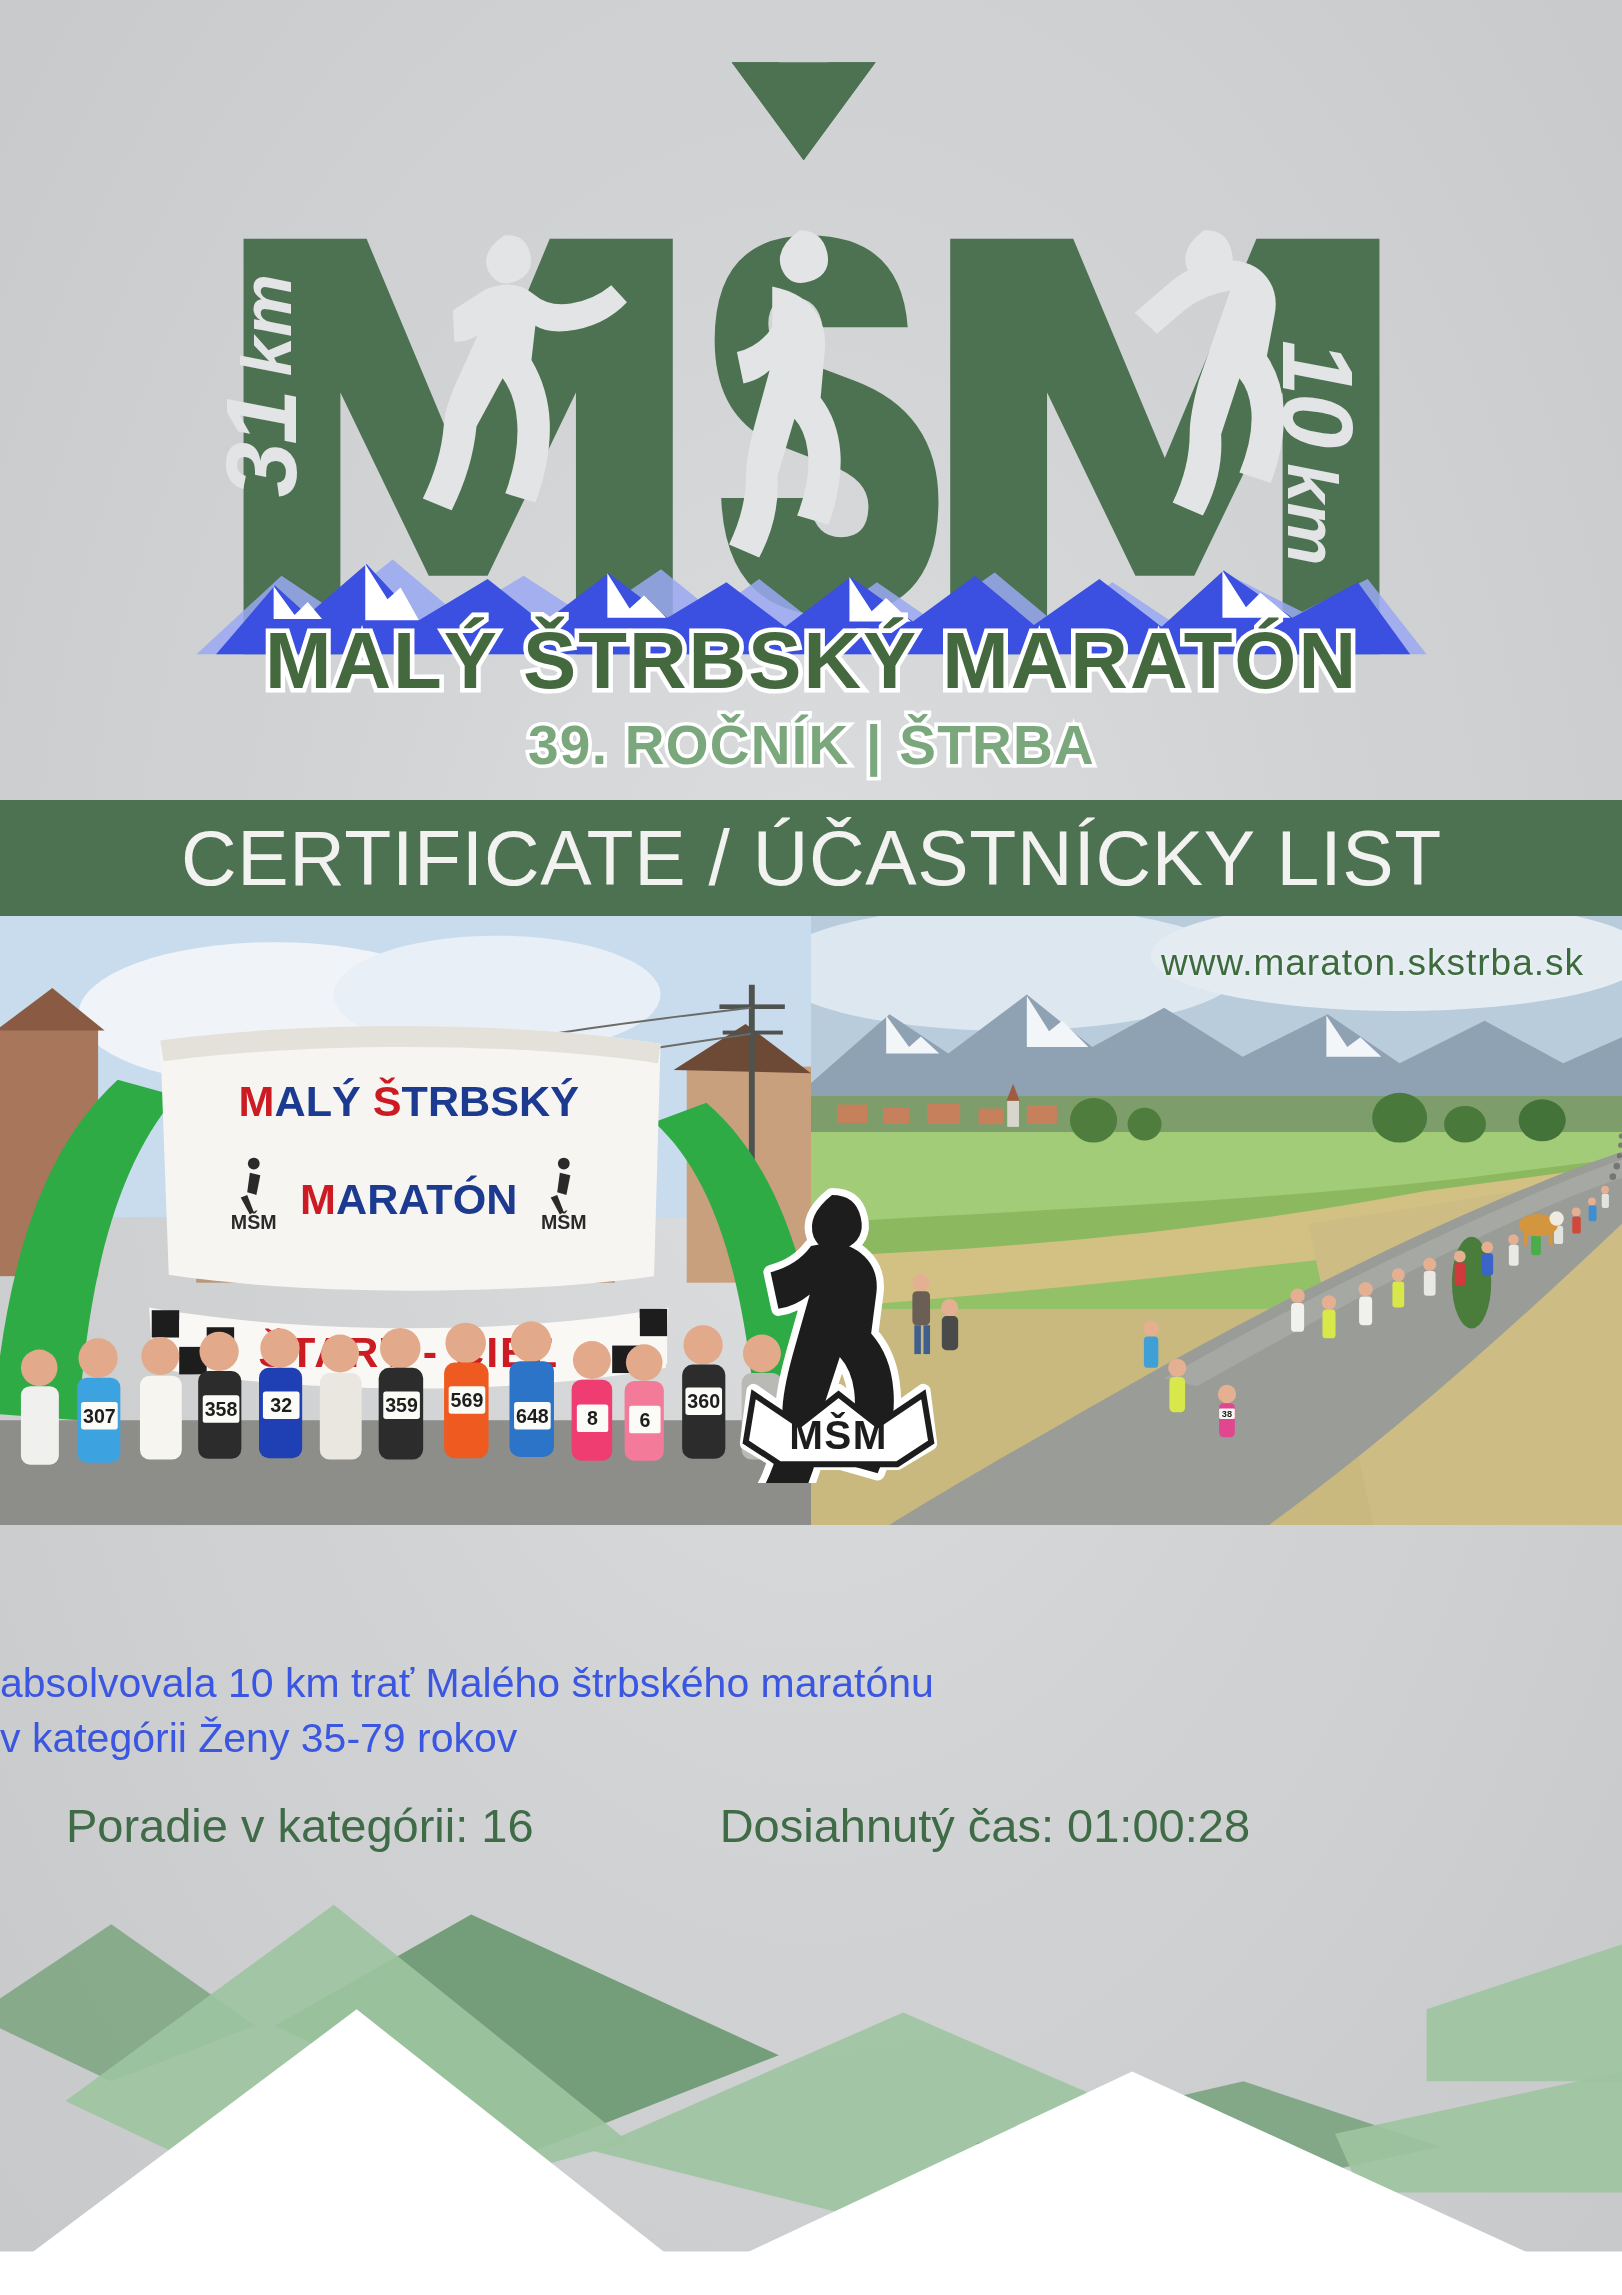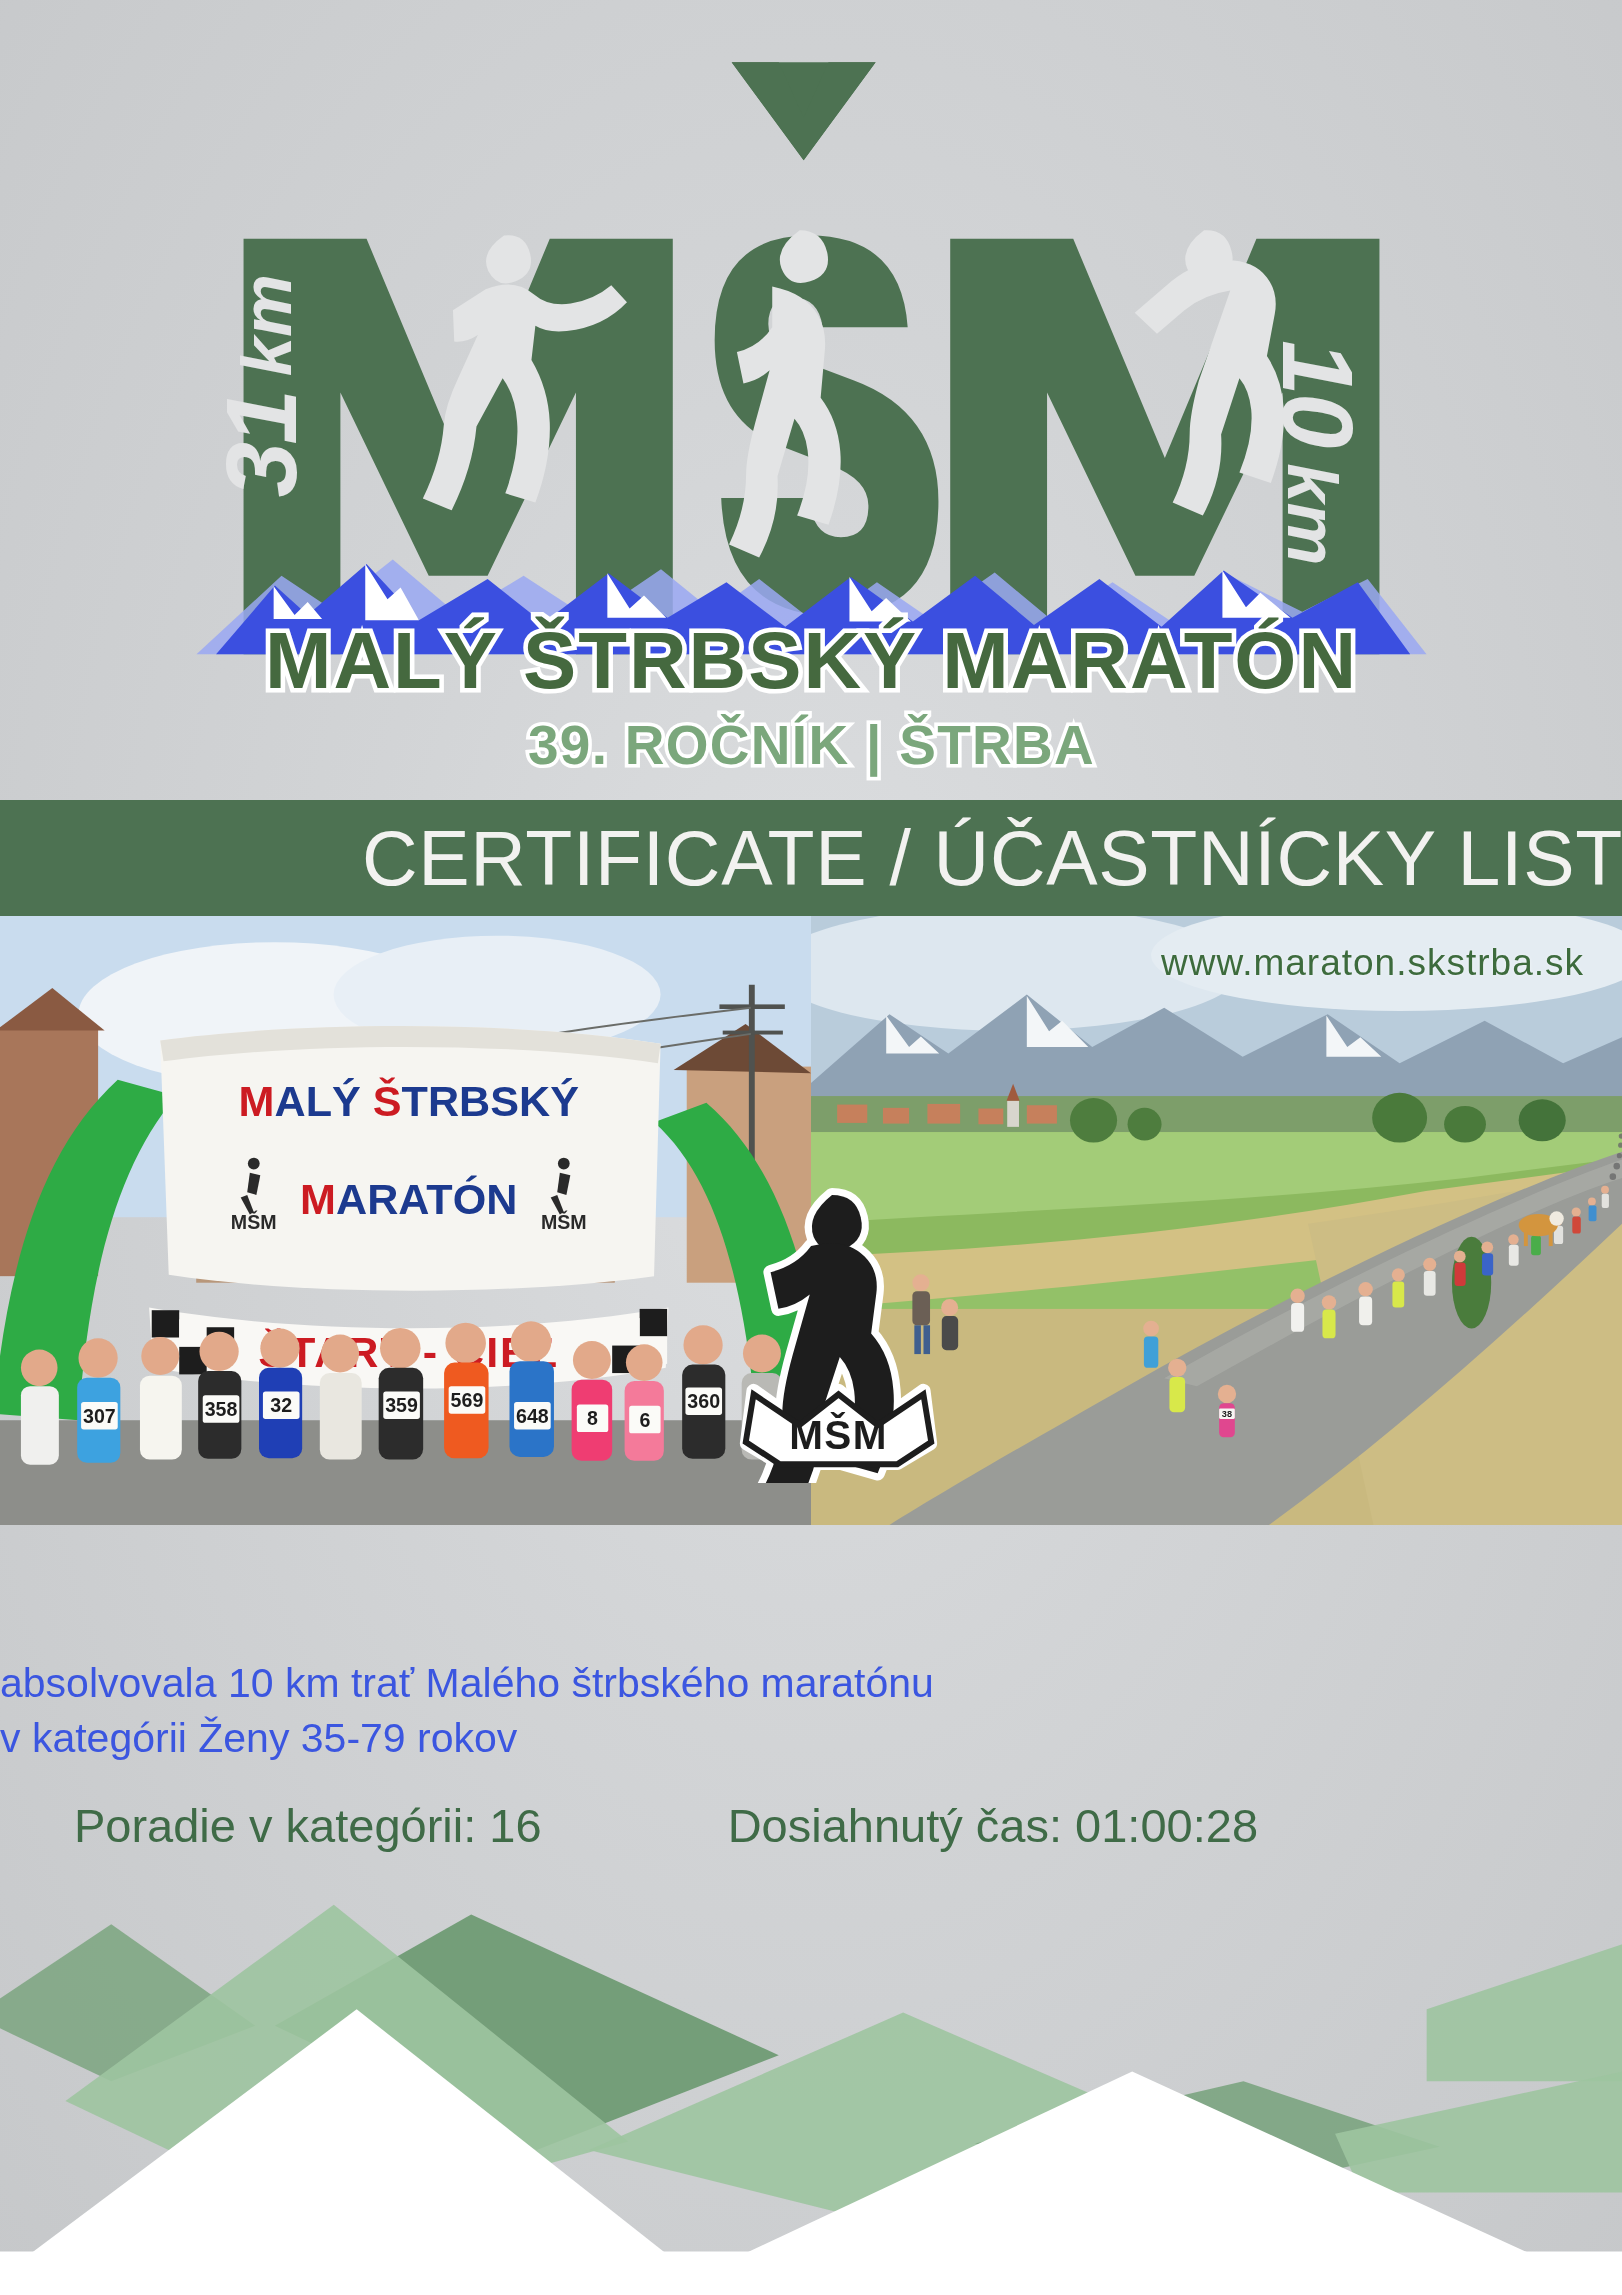--- a/index.html
+++ b/index.html
@@ -10,21 +10,21 @@
   }
   .page{position:relative;width:1623px;height:2295px;overflow:hidden;
     background:radial-gradient(ellipse at 50% 45%, #dcdee0 0%, #d2d4d6 40%, #c6c8ca 100%);}
 
   
   .logo-wrap{position:absolute;left:0;top:0;width:1623px;height:795px;}
   .logo-svg{position:absolute;left:0;top:0;width:1623px;height:795px;}
 
   
   .cert-bar{position:absolute;left:0;top:800px;width:1623px;height:116px;
-    background:#4d7252;display:flex;align-items:center;justify-content:flex-end;}
+    background:#4d7252;display:flex;align-items:center;justify-content:center;}
   .cert-bar h1{margin:0;color:#f2f2f0;font-size:77px;font-weight:400;letter-spacing:0.7px;
     font-family:"Liberation Sans",sans-serif;line-height:1;}
 
   
   .photos{position:absolute;left:0;top:916px;width:1623px;height:609px;overflow:hidden;display:flex;}
   .photo{position:relative;overflow:hidden;height:609px;}
   .photo-left{width:811px;}
   .photo-right{width:811px;}
   .photo svg{display:block;width:100%;height:100%;}
   .url-text{position:absolute;right:38px;top:26px;color:#3d6b3d;font-size:37px;
@@ -35,21 +35,21 @@
   .name-bar{position:absolute;left:0;top:1525px;width:1623px;height:111px;
     background:#4d7252;display:flex;align-items:center;justify-content:center;}
   .name-bar .nm{color:#ffffff;font-size:72px;font-weight:400;letter-spacing:0.3px;line-height:1;}
 
   
   .desc{position:absolute;left:0;top:1656px;width:1623px;text-align:left;
     color:#3b56e0;font-size:41px;line-height:1.33;font-weight:400;}
   .desc div{white-space:nowrap;}
 
   
-  .results{position:absolute;left:8px;top:1798px;width:1316px;display:flex;
+  .results{position:absolute;left:0;top:1798px;width:1316px;display:flex;
     justify-content:center;gap:186px;color:#3f6b47;font-size:47px;font-weight:400;}
 
   
   .bottom{position:absolute;left:0;top:1885px;width:1623px;height:411px;}
   .bottom svg{position:absolute;left:0;top:0;width:1623px;height:411px;}
 
   .footer{position:absolute;left:0;top:2022px;width:1623px;height:274px;}
 </style>
 </head>
 <body>

